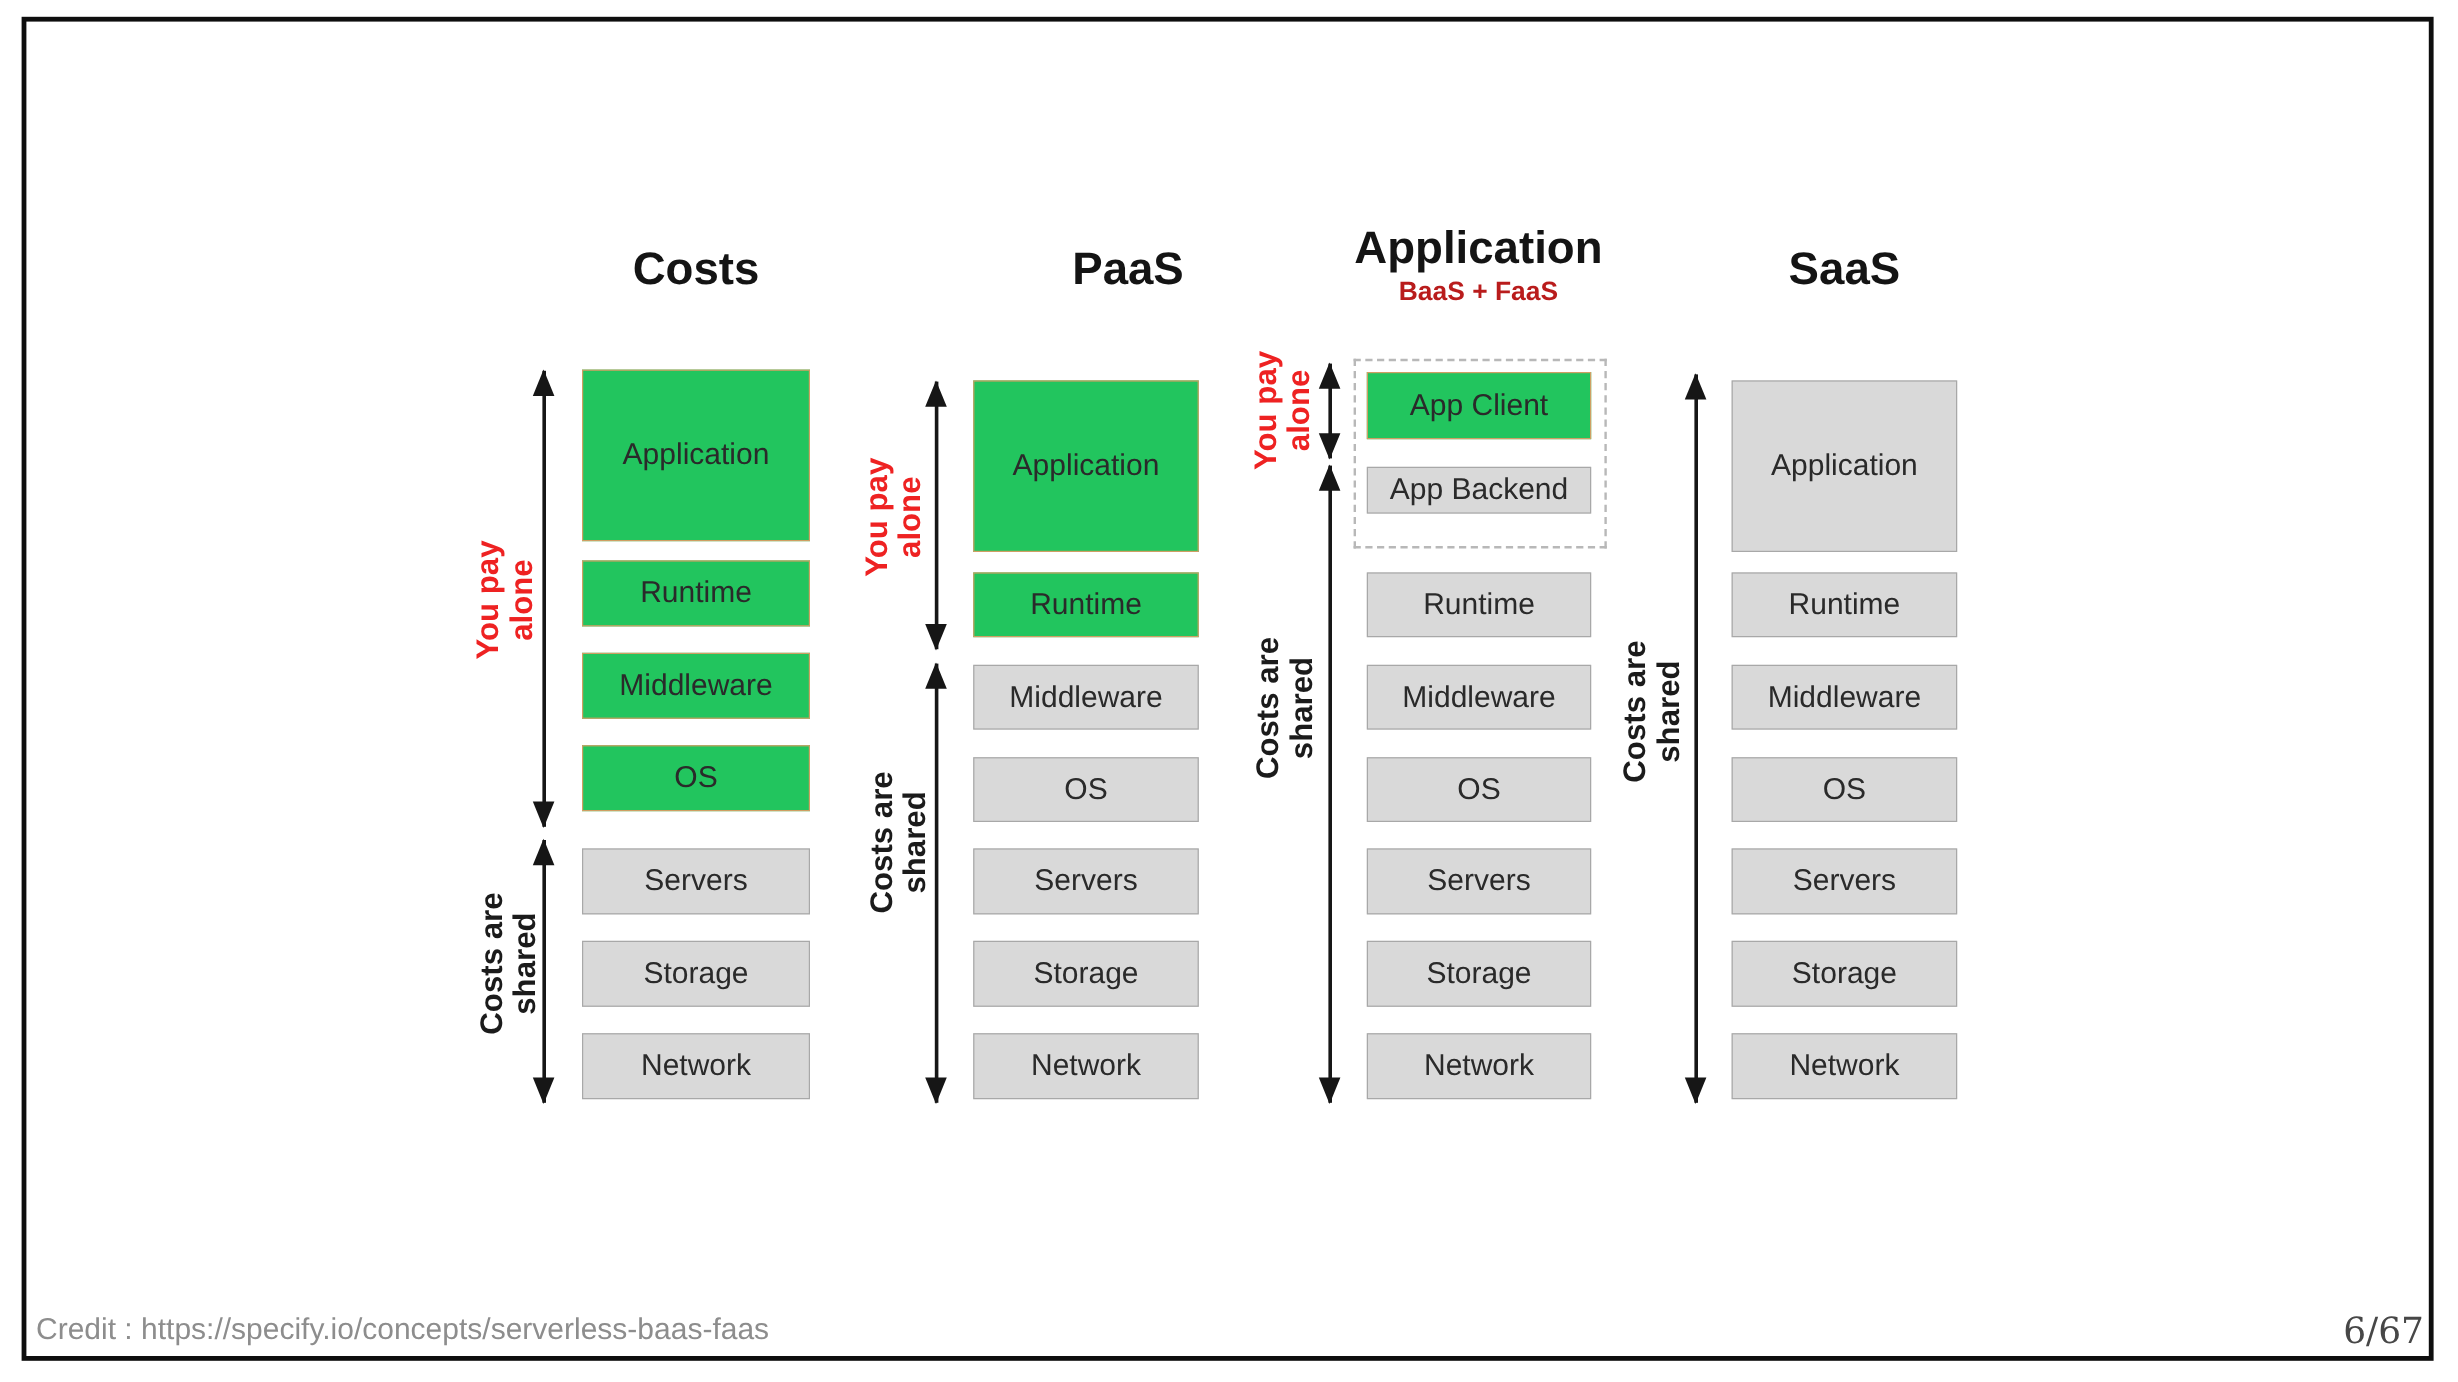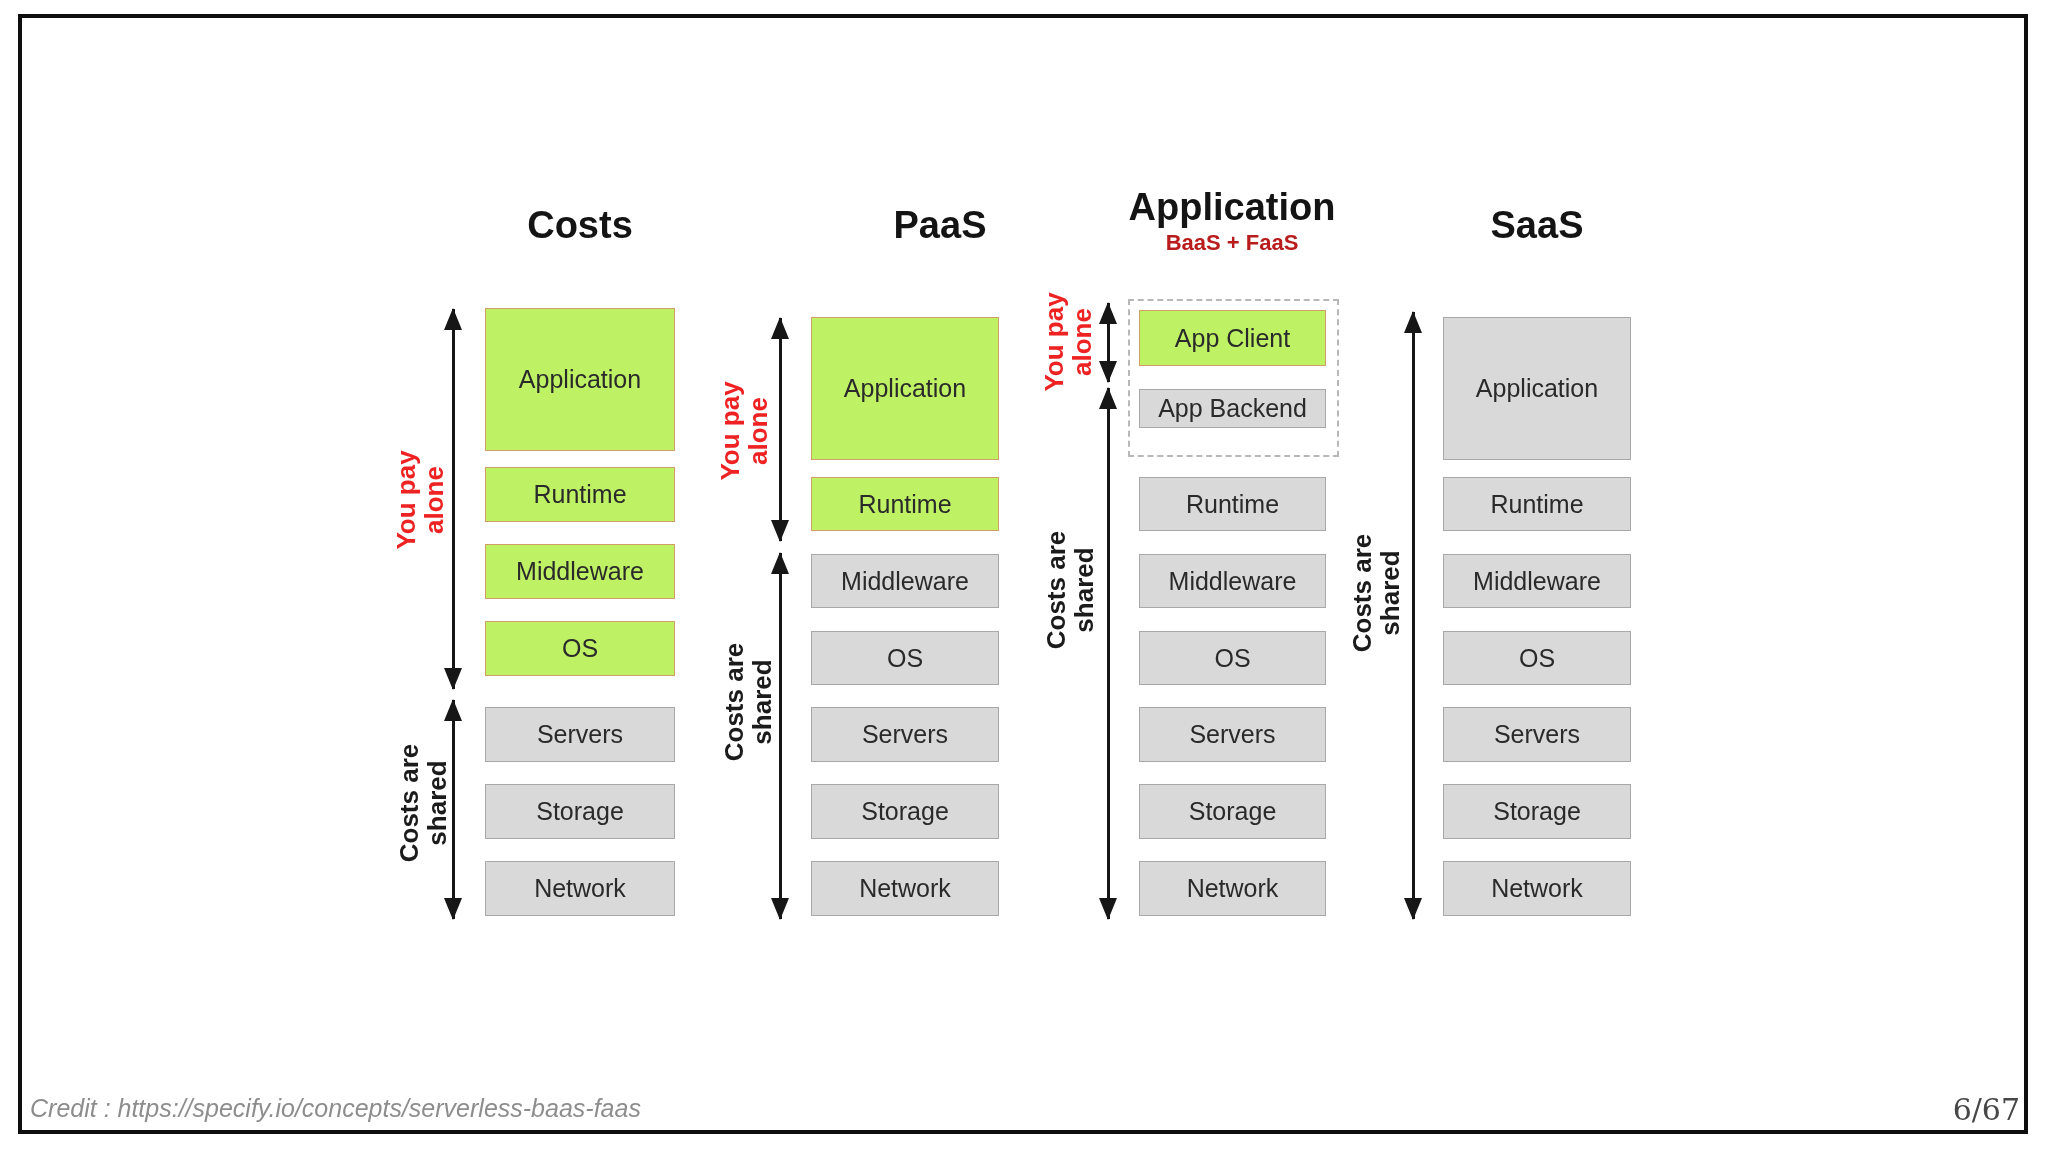--- a/index.html
+++ b/index.html
@@ -4,34 +4,34 @@
 <style>
   html,body{margin:0;padding:0;background:#ffffff;}
   #stage{position:relative;width:2048px;height:1152px;background:#ffffff;overflow:hidden;
          font-family:"Liberation Sans","DejaVu Sans",sans-serif;}
   #frame{position:absolute;left:18px;top:14px;width:2010px;height:1120px;
          box-sizing:border-box;border:4px solid #0e0e0e;background:#ffffff;}
   .coltitle{position:absolute;text-align:center;font-weight:bold;font-size:38px;color:#141414;}
   .colsub{position:absolute;text-align:center;font-weight:bold;font-size:22px;color:#b91c1c;}
   .box{position:absolute;box-sizing:border-box;display:flex;align-items:center;justify-content:center;
        font-size:25px;color:#2a2a2a;}
-  .orange{background:#bef264;border:1px solid #cf9f63;}
+  .orange{background:#22c55e;border:1px solid #cf9f63;}
   .gray{background:#d9d9d9;border:1px solid #a8a8a8;}
   .dashedgroup{position:absolute;box-sizing:border-box;border:2px dashed #b8b8b8;background:transparent;}
   .varrow{position:absolute;width:3px;background:#161616;}
   .varrow::before{content:"";position:absolute;top:-1px;left:-7.5px;width:0;height:0;
        border-left:9px solid transparent;border-right:9px solid transparent;border-bottom:22px solid #161616;}
   .varrow::after{content:"";position:absolute;bottom:-1px;left:-7.5px;width:0;height:0;
        border-left:9px solid transparent;border-right:9px solid transparent;border-top:22px solid #161616;}
   .rotlabel{position:absolute;width:180px;height:58px;display:flex;align-items:center;justify-content:center;
        transform:rotate(-90deg);text-align:center;font-weight:bold;font-size:26px;line-height:28px;
        white-space:pre-line;}
   .red{color:#ee2222;}
   .dark{color:#1b1b1b;}
-  .credit{position:absolute;left:30px;top:1094px;font-size:25px;color:#8d8d8d;font-style:italic;}
+  .credit{position:absolute;left:30px;top:1094px;font-size:25px;color:#8d8d8d;}
   .pagenum{position:absolute;left:1860px;top:1092px;width:160px;text-align:right;
        font-family:"DejaVu Serif","Liberation Serif",serif;font-size:30px;color:#474747;}
 </style>
 </head>
 <body>
 
 <div id="stage">
   <div id="frame"></div>
 
   <div class="coltitle" style="left:480px;top:204px;width:200px;">Costs</div>

